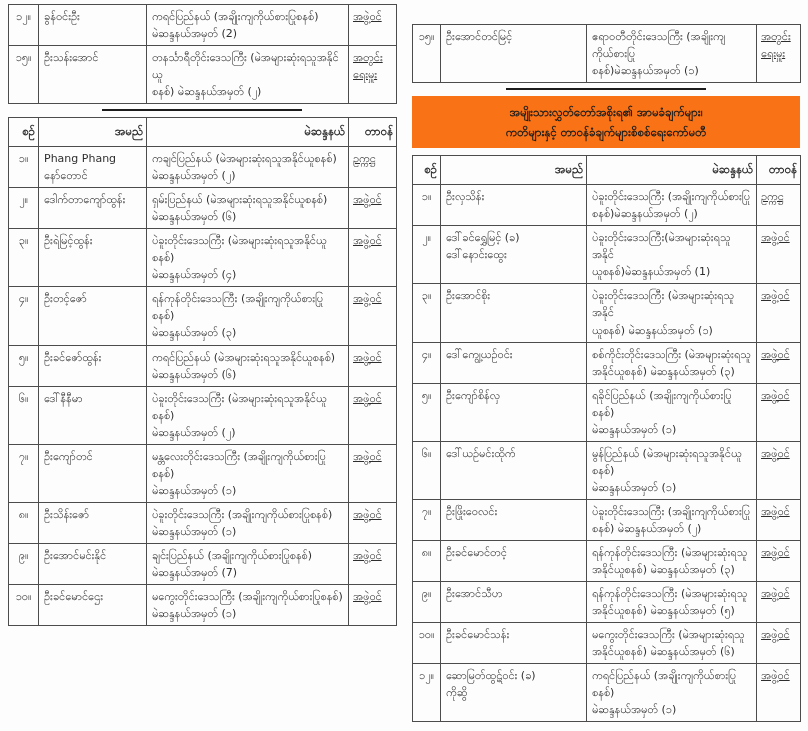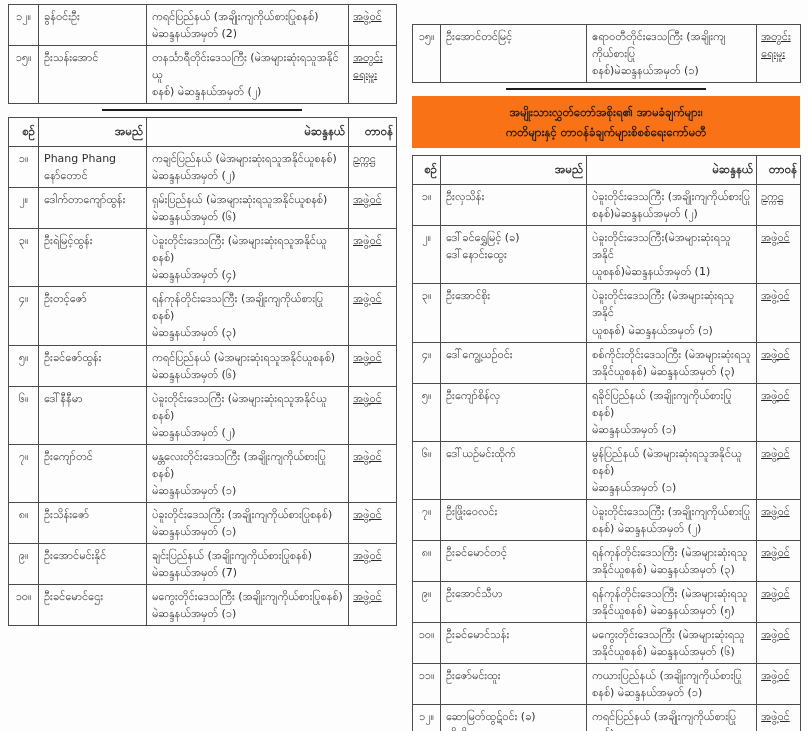--- a/index.html
+++ b/index.html
@@ -272,27 +272,20 @@
             <td class="c-role">အဖွဲ့ဝင်</td>
           </tr>
           <tr>
             <td class="c-no">၁၀။</td>
             <td class="c-name">ဦးခင်မောင်သန်း</td>
             <td class="c-constituency">မကွေးတိုင်းဒေသကြီး (မဲအများဆုံးရသူ
 အနိုင်ယူစနစ်) မဲဆန္ဒနယ်အမှတ် (၆)</td>
             <td class="c-role">အဖွဲ့ဝင်</td>
           </tr>
           <tr>
-            <td class="c-no">၁၁။</td>
-            <td class="c-name">ဦးဇော်မင်းထူး</td>
-            <td class="c-constituency">ကယားပြည်နယ် (အချိုးကျကိုယ်စားပြု
-စနစ်) မဲဆန္ဒနယ်အမှတ် (၁)</td>
-            <td class="c-role">အဖွဲ့ဝင်</td>
-          </tr>
-          <tr>
             <td class="c-no">၁၂။</td>
             <td class="c-name">ဆောမြတ်ထွဋ်ဝင်း (ခ)
 ကိုဆွိ</td>
             <td class="c-constituency">ကရင်ပြည်နယ် (အချိုးကျကိုယ်စားပြုစနစ်)
 မဲဆန္ဒနယ်အမှတ် (၁)</td>
             <td class="c-role">အဖွဲ့ဝင်</td>
           </tr>
         </tbody>
     </table>
   </div>

